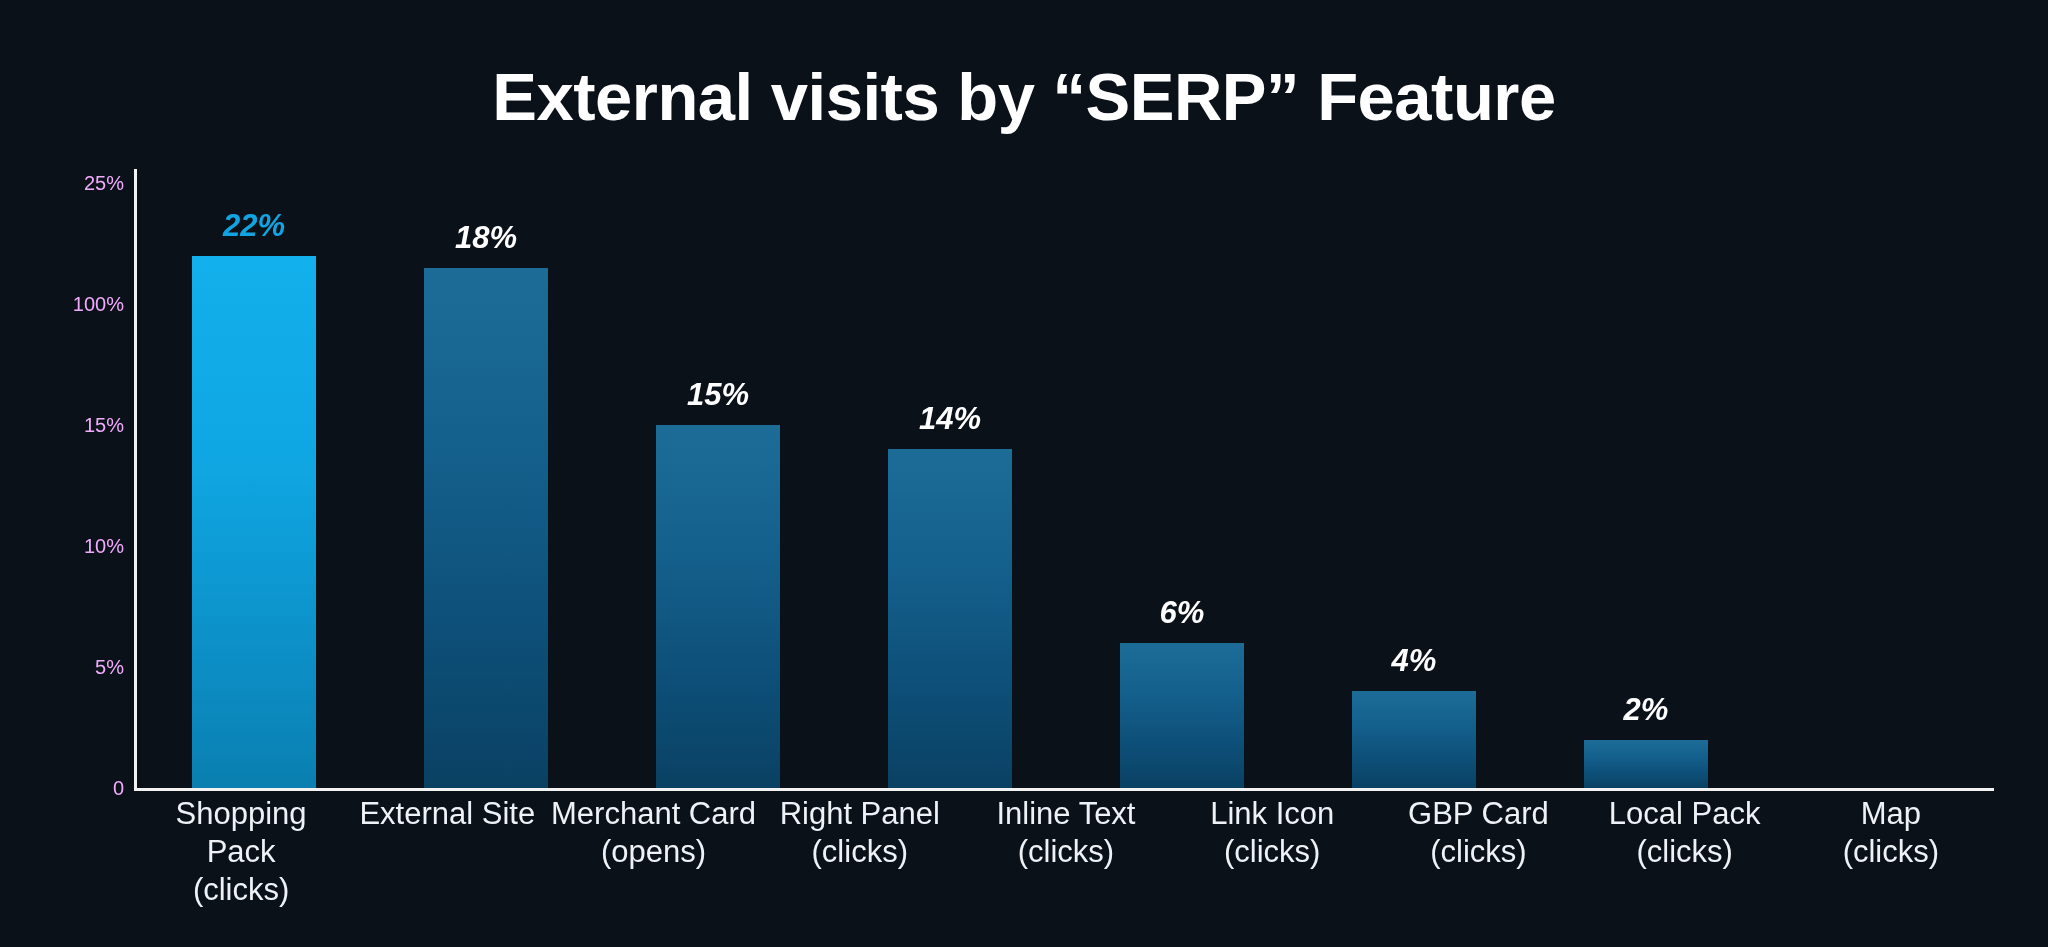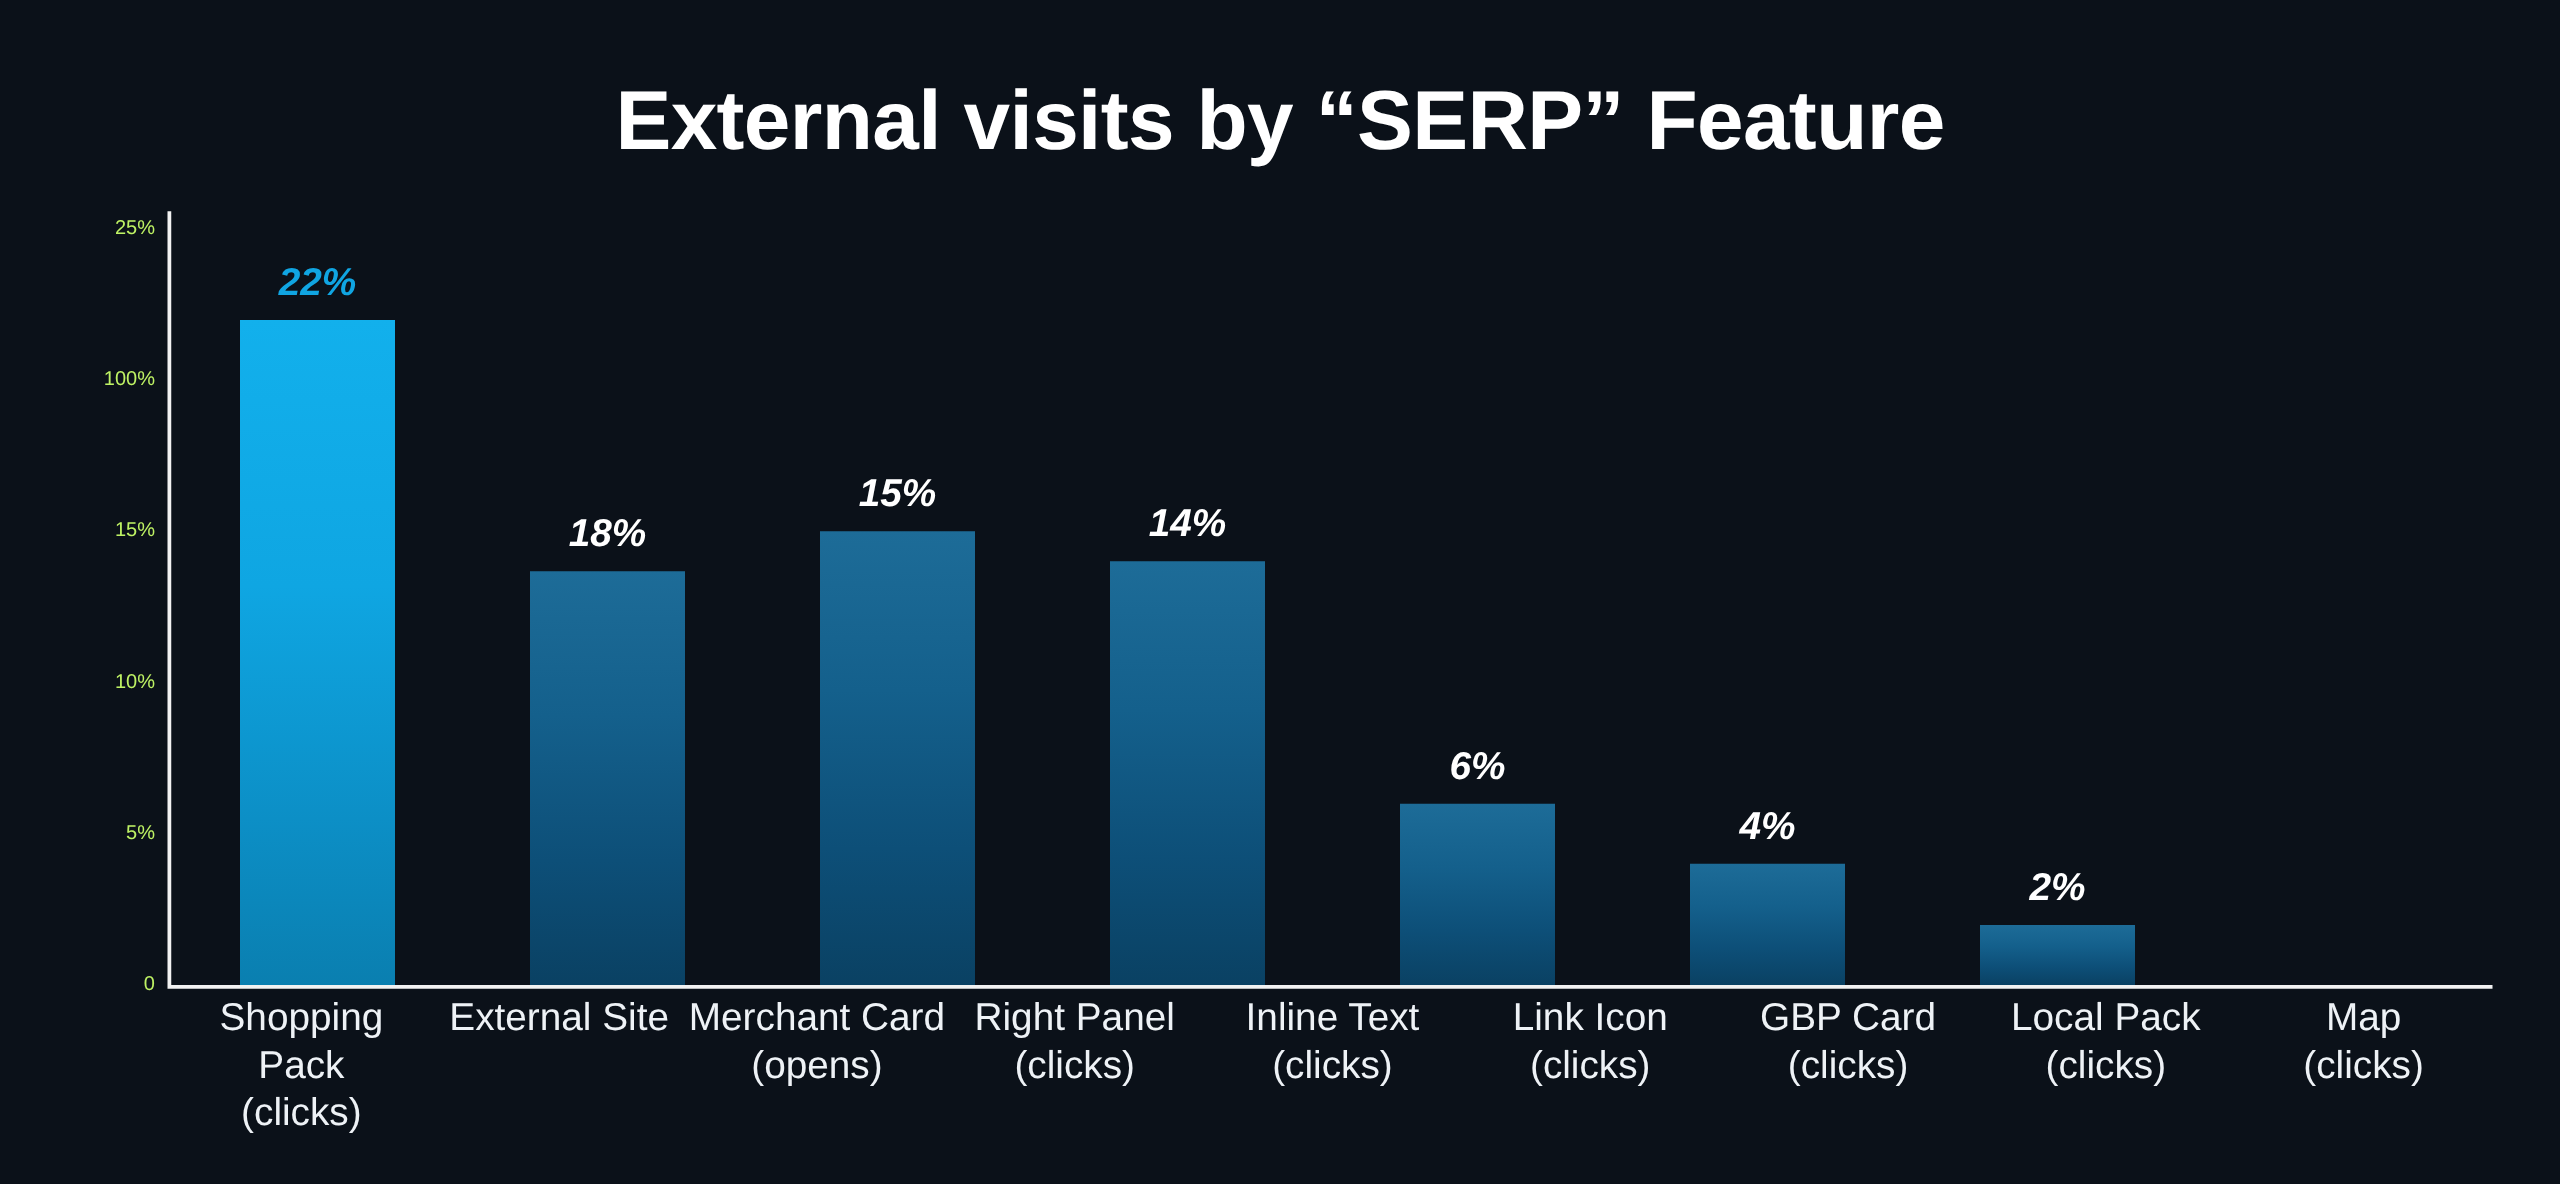--- a/index.html
+++ b/index.html
@@ -70,22 +70,22 @@
     left: 0;
     top: 0;
     width: 124px;
     height: 947px;
     pointer-events: none;
   }
   .y-tick {
     position: absolute;
     right: 0;
     transform: translateY(-50%);
-    font-size: 16px;
-    color: #bef264;
+    font-size: 20px;
+    color: #f0abfc;
     text-align: right;
     white-space: nowrap;
   }
 
   
   .bars {
     position: absolute;
     inset: 0;
     display: flex;
     align-items: flex-end;
@@ -166,21 +166,21 @@
   <div class="plot-area">
     <div class="y-axis-line"></div>
     <div class="x-axis-line"></div>
     <div class="bars">
         <div class="bar-slot">
           <div class="bar highlight" style="height: 532.4px;">
             <div class="bar-value highlight-value">22%</div>
           </div>
         </div>
         <div class="bar-slot">
-          <div class="bar" style="height: 331px;">
+          <div class="bar" style="height: 520px;">
             <div class="bar-value">18%</div>
           </div>
         </div>
         <div class="bar-slot">
           <div class="bar" style="height: 363px;">
             <div class="bar-value">15%</div>
           </div>
         </div>
         <div class="bar-slot">
           <div class="bar" style="height: 338.8px;">

